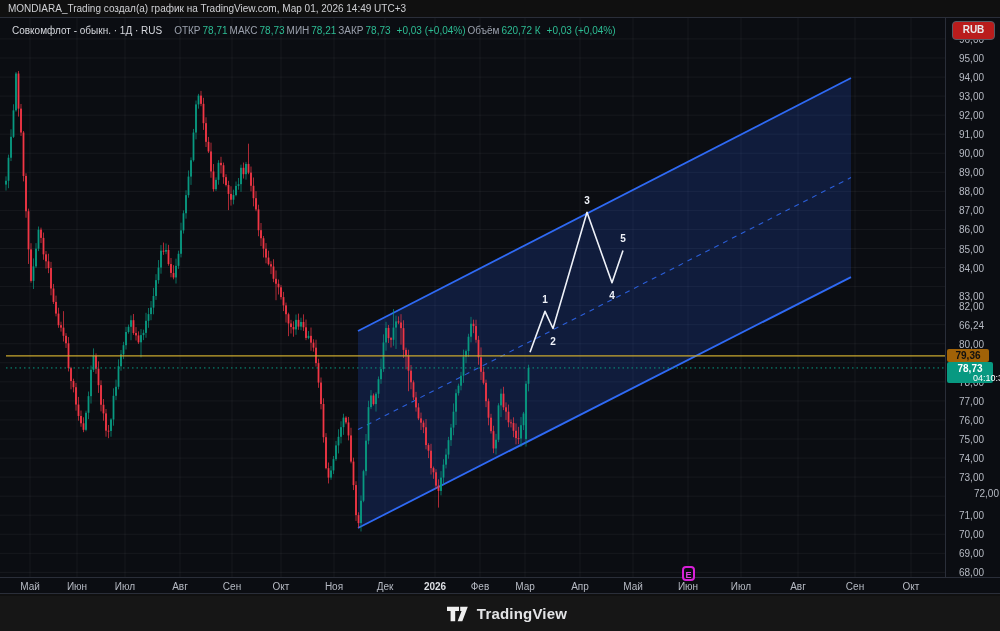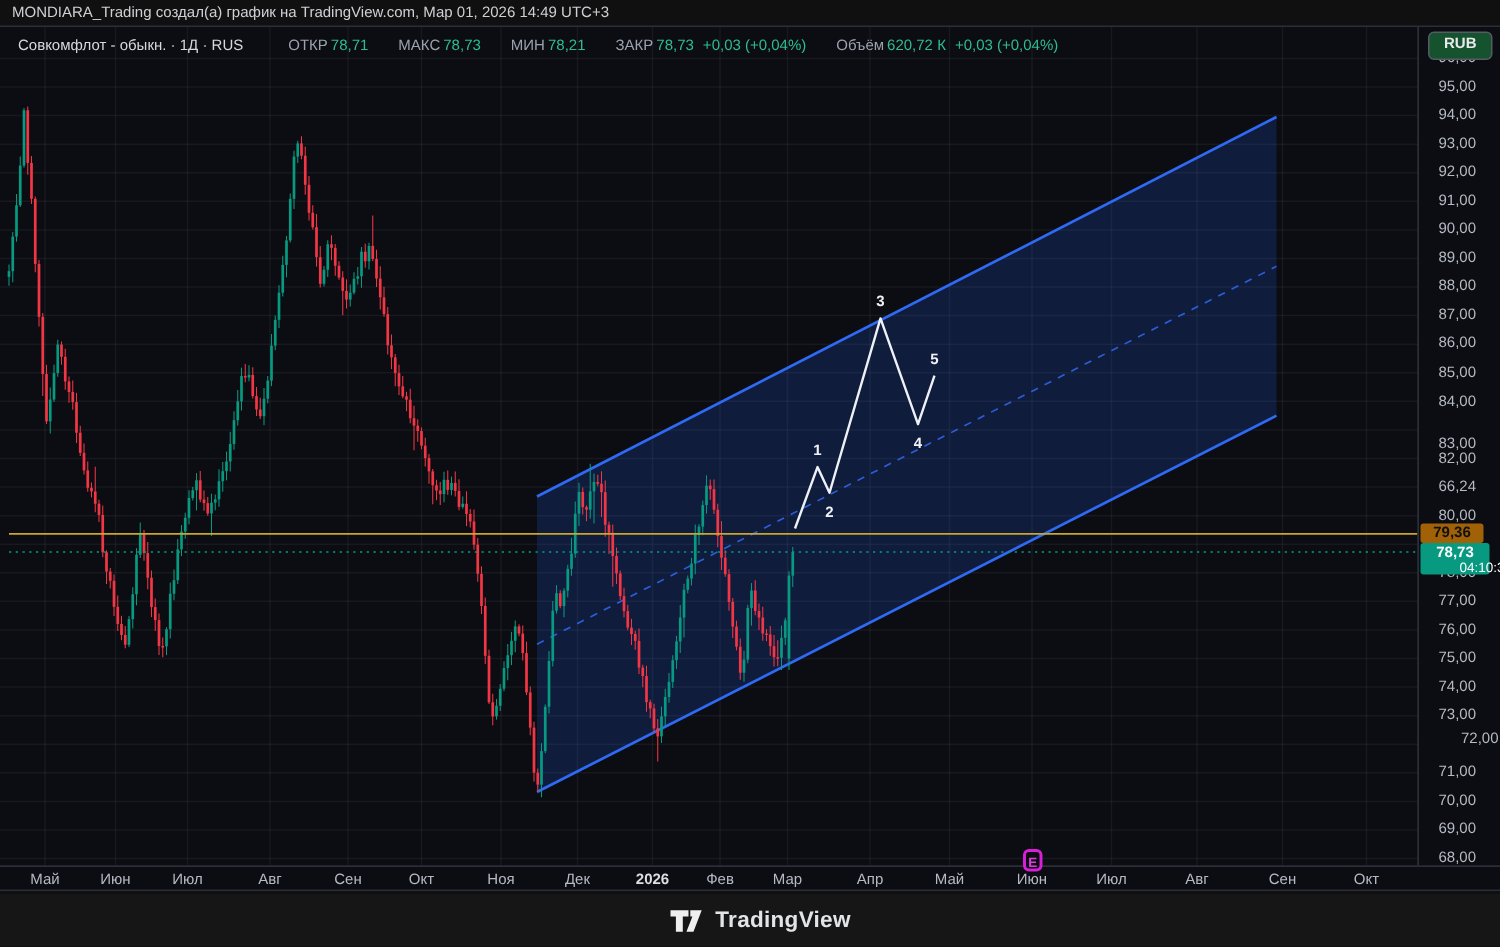--- a/index.html
+++ b/index.html
@@ -9,29 +9,29 @@
   .topbar{position:absolute;left:0;top:0;width:100%;height:17px;background:#101010;
     color:#cfd0d4;font-size:10px;line-height:17px;padding-left:8px;box-sizing:border-box;white-space:nowrap;}
   
   .widget{position:absolute;left:0;top:17px;width:1000px;height:577px;background:#0b0d12;
     border-top:1px solid #2a2e39;border-bottom:1px solid #2a2e39;box-sizing:border-box;}
   .widget svg{position:absolute;left:0;top:0;}
   
   .legend{position:absolute;left:12px;top:5px;height:14px;display:flex;align-items:center;
     font-size:10px;color:#d6d8de;white-space:nowrap;z-index:5;}
   .legend .t{margin-right:10px;}
-  .legend .lbl{color:#9ba1ad;margin-left:20px;}
+  .legend .lbl{color:#9ba1ad;margin-left:2px;}
   .legend .val{color:#2dbd94;margin-left:2px;}
   .legend .chg{color:#2dbd94;margin-left:6px;}
   
   .paxis{position:absolute;left:945px;top:0;width:55px;height:559px;border-left:1px solid #2a2e39;
     box-sizing:border-box;z-index:4;}
   .ptick{position:absolute;left:13px;width:40px;font-size:10px;color:#b6bac3;transform:translateY(-50%);}
   .rub{position:absolute;left:952px;top:3px;width:41px;height:17px;border:1px solid #565a65;border-radius:4px;
-    background:#14532d;color:#e8e9ec;font-size:10px;font-weight:bold;text-align:center;line-height:16px;z-index:6;}
+    background:#b91c1c;color:#e8e9ec;font-size:10px;font-weight:bold;text-align:center;line-height:16px;z-index:6;}
   .alert-label{position:absolute;left:947px;top:331px;width:42px;height:13px;background:#a16207;color:#101010;
     font-size:10px;font-weight:bold;text-align:center;line-height:13px;border-radius:2px;z-index:6;}
   .last-label{position:absolute;left:947px;top:344px;width:46px;height:21px;background:#089981;color:#fff;
     text-align:center;border-radius:2px;z-index:6;}
   .last-label .p{font-size:10px;font-weight:bold;line-height:11px;padding-top:1px;}
   .last-label .c{font-size:9px;line-height:9px;margin-left:26px;}
   
   .taxis{position:absolute;left:0;top:559px;width:1000px;height:17px;border-top:1px solid #2a2e39;box-sizing:border-box;}
   .ttick{position:absolute;top:3px;transform:translateX(-50%);font-size:10px;color:#b6bac3;}
   .ttick.year{color:#dcdee3;font-weight:bold;}

